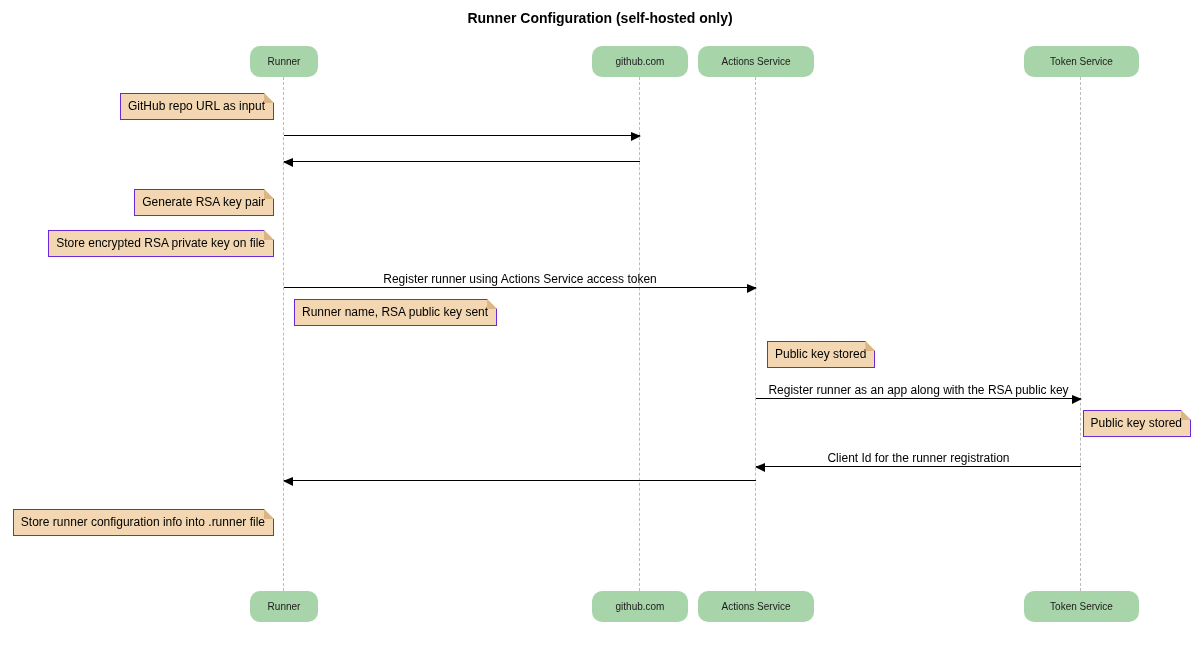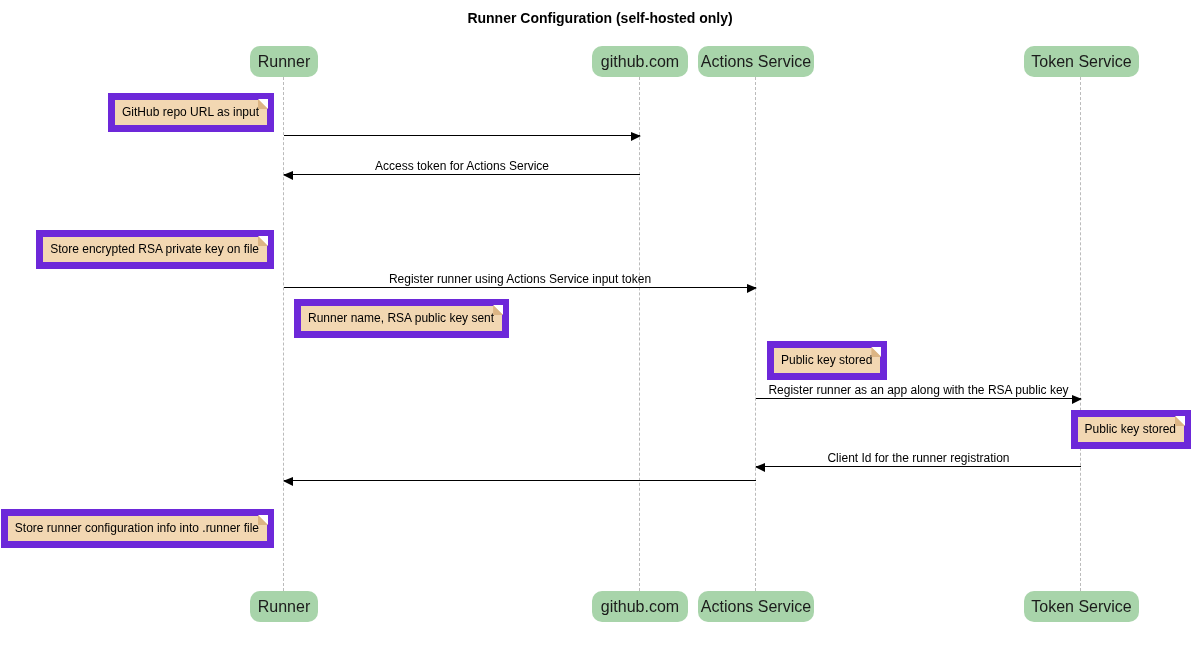--- a/index.html
+++ b/index.html
@@ -34,28 +34,28 @@
   }
 
   .actor {
     position: absolute;
     height: 31px;
     background: #a8d4aa;
     border-radius: 10px;
     display: flex;
     align-items: center;
     justify-content: center;
-    font-size: 16px;
+    font-size: 10px;
     color: #1b1b1b;
   }
 
   .note {
     position: absolute;
     background: #f2d7b2;
-    border: 7px solid #6d28d9;
+    border: 1px solid #6d28d9;
     padding: 5px 8px 5px 7px;
     font-size: 12px;
     line-height: 15px;
     color: #000000;
     white-space: nowrap;
   }
   .note .cut {
     position: absolute;
     top: -1px; right: -1px;
     width: 10px; height: 10px;
@@ -138,20 +138,25 @@
   </div>
   <div class="actor" style="left:1024px; top:591px; width:115px;">
     <span>Token Service</span>
   </div>
 
   <div class="note" style="right:926px; top:93px;">
     <span>GitHub repo URL as input</span>
     <i class="cut"></i>
     <i class="fold"></i>
   </div>
+  <div class="note" style="right:926px; top:189px;">
+    <span>Generate RSA key pair</span>
+    <i class="cut"></i>
+    <i class="fold"></i>
+  </div>
   <div class="note" style="right:926px; top:230px;">
     <span>Store encrypted RSA private key on file</span>
     <i class="cut"></i>
     <i class="fold"></i>
   </div>
   <div class="note" style="left:294px; top:299px;">
     <span>Runner name, RSA public key sent</span>
     <i class="cut"></i>
     <i class="fold"></i>
   </div>
@@ -171,28 +176,27 @@
     <i class="fold"></i>
   </div>
 
   <div class="message" style="left:284px; top:134px; width:356px;">
     <div class="message-line">
       <i class="arrowhead right"></i>
     </div>
   </div>
 
   <div class="message" style="left:284px; top:160px; width:356px;">
-    <div class="message-label">Access token for Actions Service</div>
     <div class="message-line">
       <i class="arrowhead left"></i>
     </div>
   </div>
 
   <div class="message" style="left:284px; top:273px; width:472px;">
-    <div class="message-label">Register runner using Actions Service input token</div>
+    <div class="message-label">Register runner using Actions Service access token</div>
     <div class="message-line">
       <i class="arrowhead right"></i>
     </div>
   </div>
 
   <div class="message" style="left:756px; top:384px; width:325px;">
     <div class="message-label">Register runner as an app along with the RSA public key</div>
     <div class="message-line">
       <i class="arrowhead right"></i>
     </div>

